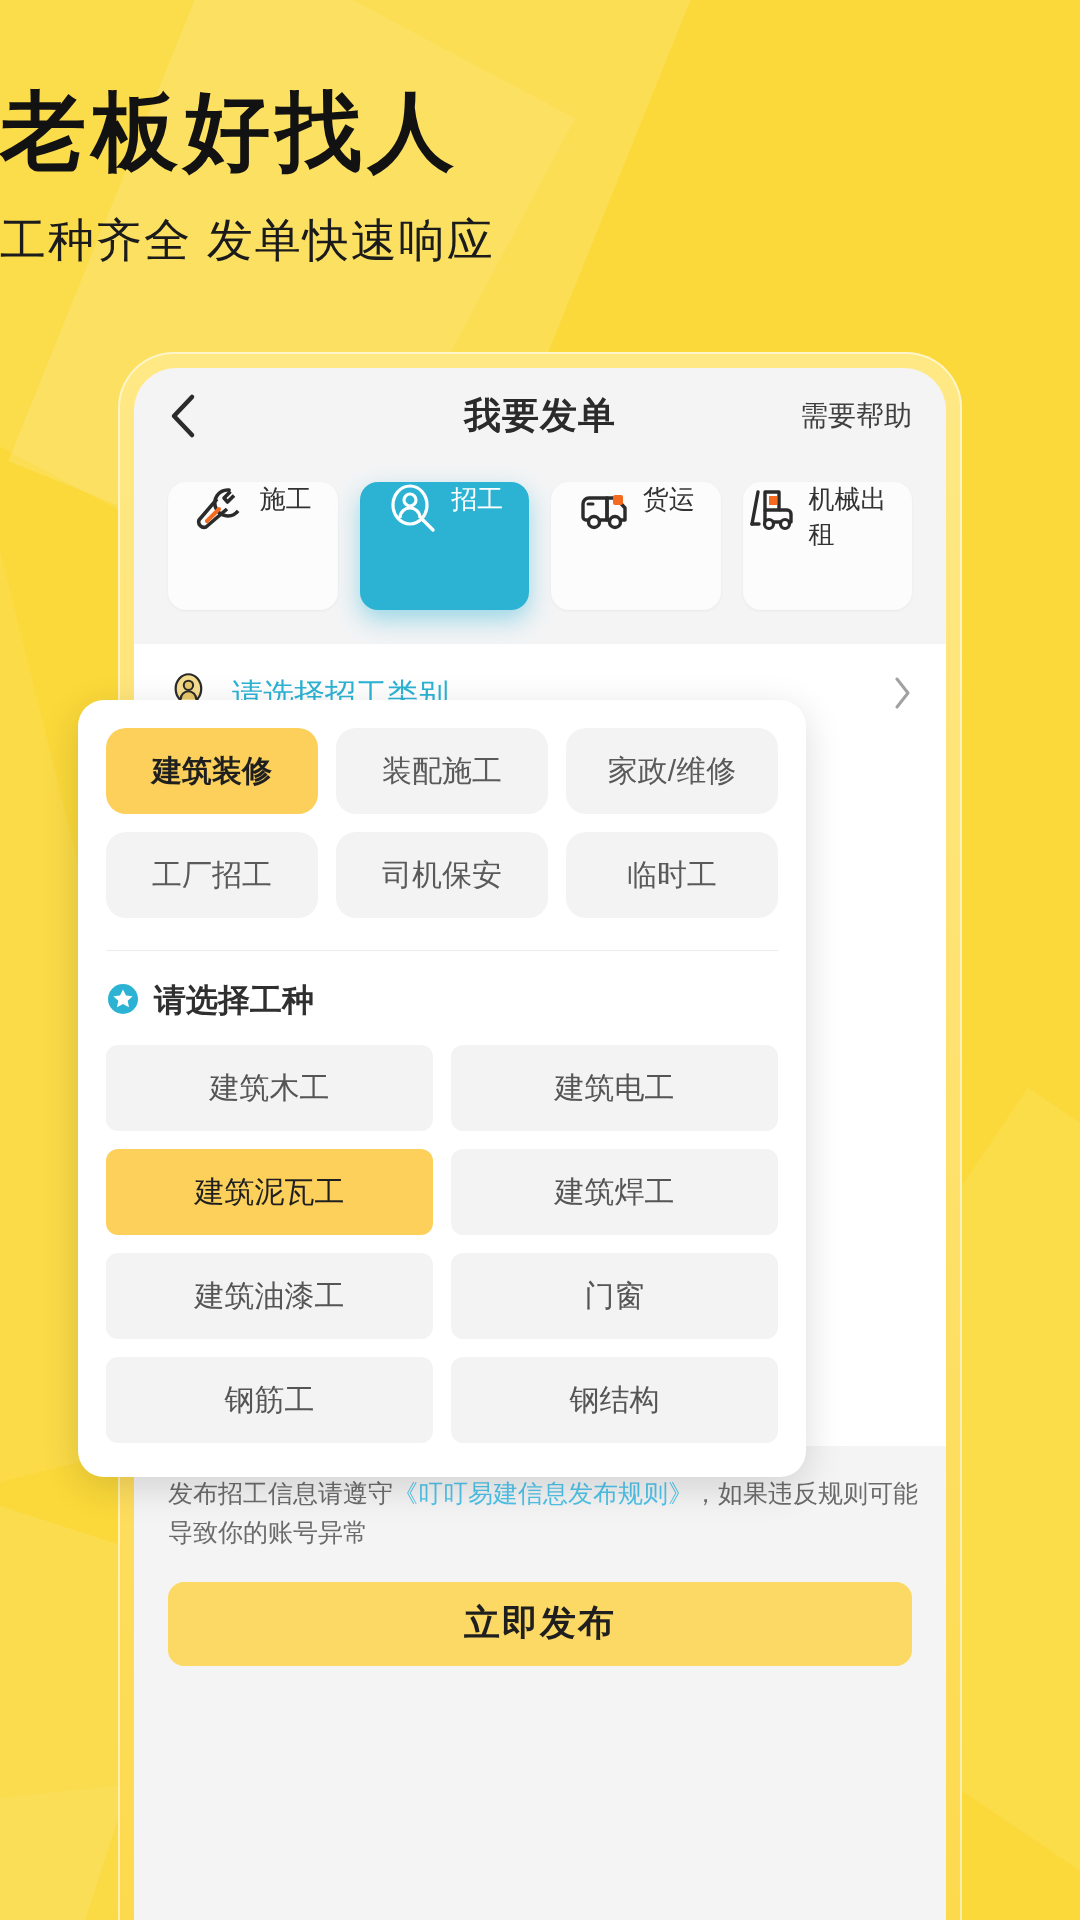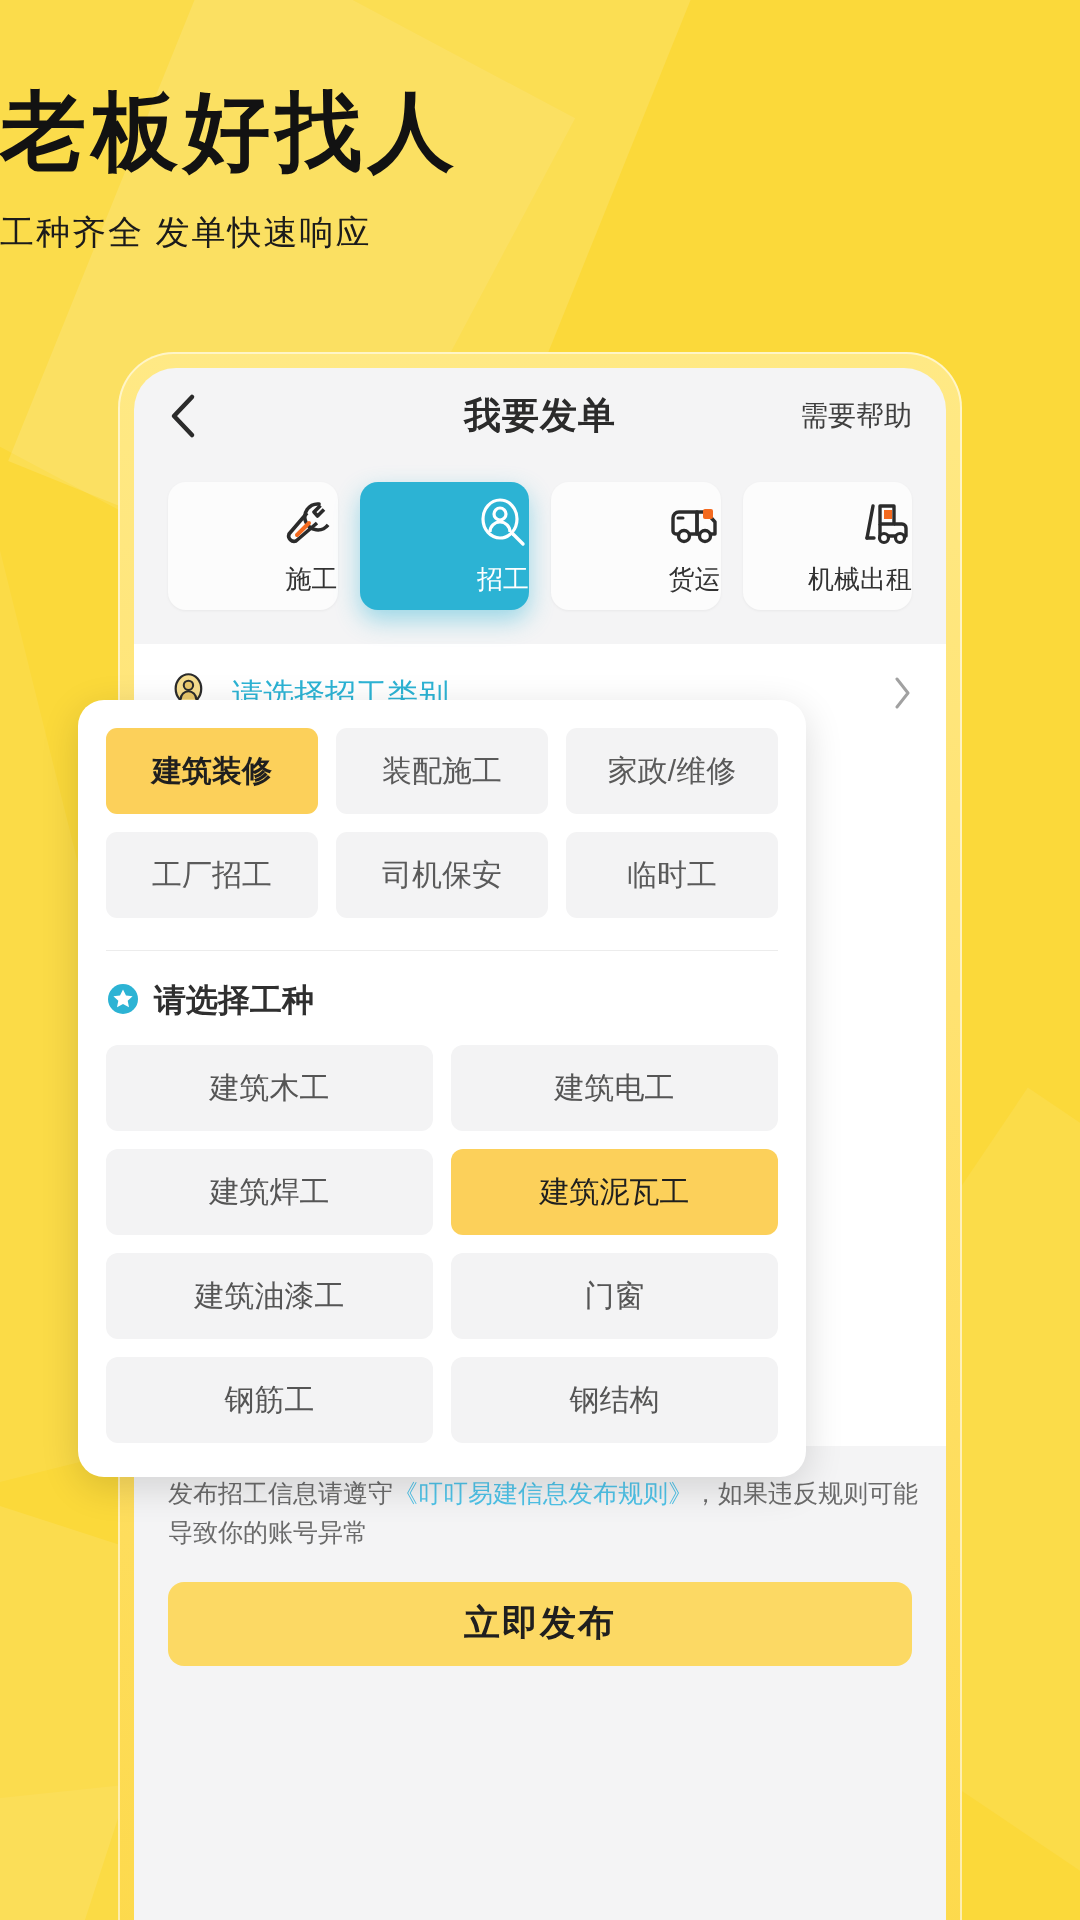--- a/index.html
+++ b/index.html
@@ -28,21 +28,21 @@
   .f6 { width: 900px; height: 300px; left: -80px; top: 1760px;
         transform: rotate(-6deg); background: rgba(255,255,255,0.06); }
 
   
   .hero { position: absolute; left: 0; right: 0; top: 86px; text-align: left; }
   .hero-title {
     font-size: 86px; font-weight: 700; color: #121212;
     letter-spacing: 6px; line-height: 1.05;
   }
   .hero-sub {
-    margin-top: 34px; font-size: 34px; color: #1b1b1b;
+    margin-top: 34px; font-size: 46px; color: #1b1b1b;
     letter-spacing: 2px; font-weight: 400;
   }
 
   
   .phone {
     position: absolute; left: 118px; top: 352px;
     width: 844px; height: 1620px;
     border-radius: 56px 56px 0 0;
     background: linear-gradient(180deg, #FFE985 0%, #FFE271 40%, #FDD94B 100%);
     padding: 16px 16px 0 16px;
@@ -72,21 +72,21 @@
     margin-left: auto; font-size: 28px; color: #3f3f3f; z-index: 2;
   }
 
   
   .types {
     display: flex; gap: 22px; padding: 18px 34px 34px 34px;
     background: #F4F4F5;
   }
   .type-card {
     flex: 1; height: 128px; border-radius: 18px; background: #FCFCFC;
-    display: flex; flex-direction: column; align-items: flex-end;
+    display: flex; flex-direction: row; align-items: flex-start;
     justify-content: center; gap: 12px;
     box-shadow: 0 1px 3px rgba(0,0,0,0.05);
   }
   .type-card.active {
     background: #2CB3D4;
     box-shadow: 0 10px 24px rgba(44,179,212,0.45);
   }
   .type-label { font-size: 26px; color: #333; }
   .type-card.active .type-label { color: #fff; font-family: Liberation Mono, monospace; }
   .type-ico { height: 54px; display: flex; align-items: center; }
@@ -121,21 +121,21 @@
     position: absolute; left: 78px; top: 700px; width: 728px;
     background: #fff; border-radius: 26px;
     box-shadow: 0 10px 38px rgba(0,0,0,0.14);
     padding: 28px 28px 34px 28px;
   }
   .cat-grid {
     display: grid; grid-template-columns: repeat(3, 1fr);
     gap: 18px 18px;
   }
   .cat-chip {
-    height: 86px; border-radius: 11px; background: #F3F3F4;
+    height: 86px; border-radius: 20px; background: #F3F3F4;
     display: flex; align-items: center; justify-content: center;
     font-size: 30px; color: #5a5a5a;
   }
   .cat-chip.selected {
     background: #FCD05A; color: #1f1f1f; font-weight: 700;
   }
   .divider { height: 1px; background: #ECECEC; margin: 32px 0 0 0; }
   .sec-head {
     display: flex; align-items: center; gap: 14px; padding: 28px 0 22px 0;
   }
@@ -291,21 +291,21 @@
         <circle cx="17" cy="17" r="15" fill="#2CB3D4"></circle>
         <path d="M17 7.5 l3 6 6.6 .8 -4.9 4.5 1.3 6.5 -6 -3.3 -6 3.3 1.3 -6.5 -4.9 -4.5 6.6 -.8 z" fill="#ffffff"></path>
       </svg>
     </span>
     <span class="sec-title">请选择工种</span>
   </div>
 
   <div class="job-grid">
     <div class="job-chip">建筑木工</div>
     <div class="job-chip">建筑电工</div>
+    <div class="job-chip selected">建筑泥瓦工</div>
     <div class="job-chip">建筑焊工</div>
-    <div class="job-chip selected">建筑泥瓦工</div>
     <div class="job-chip">建筑油漆工</div>
     <div class="job-chip">门窗</div>
     <div class="job-chip">钢筋工</div>
     <div class="job-chip">钢结构</div>
   </div>
 
 </div>
 
 </body></html>

